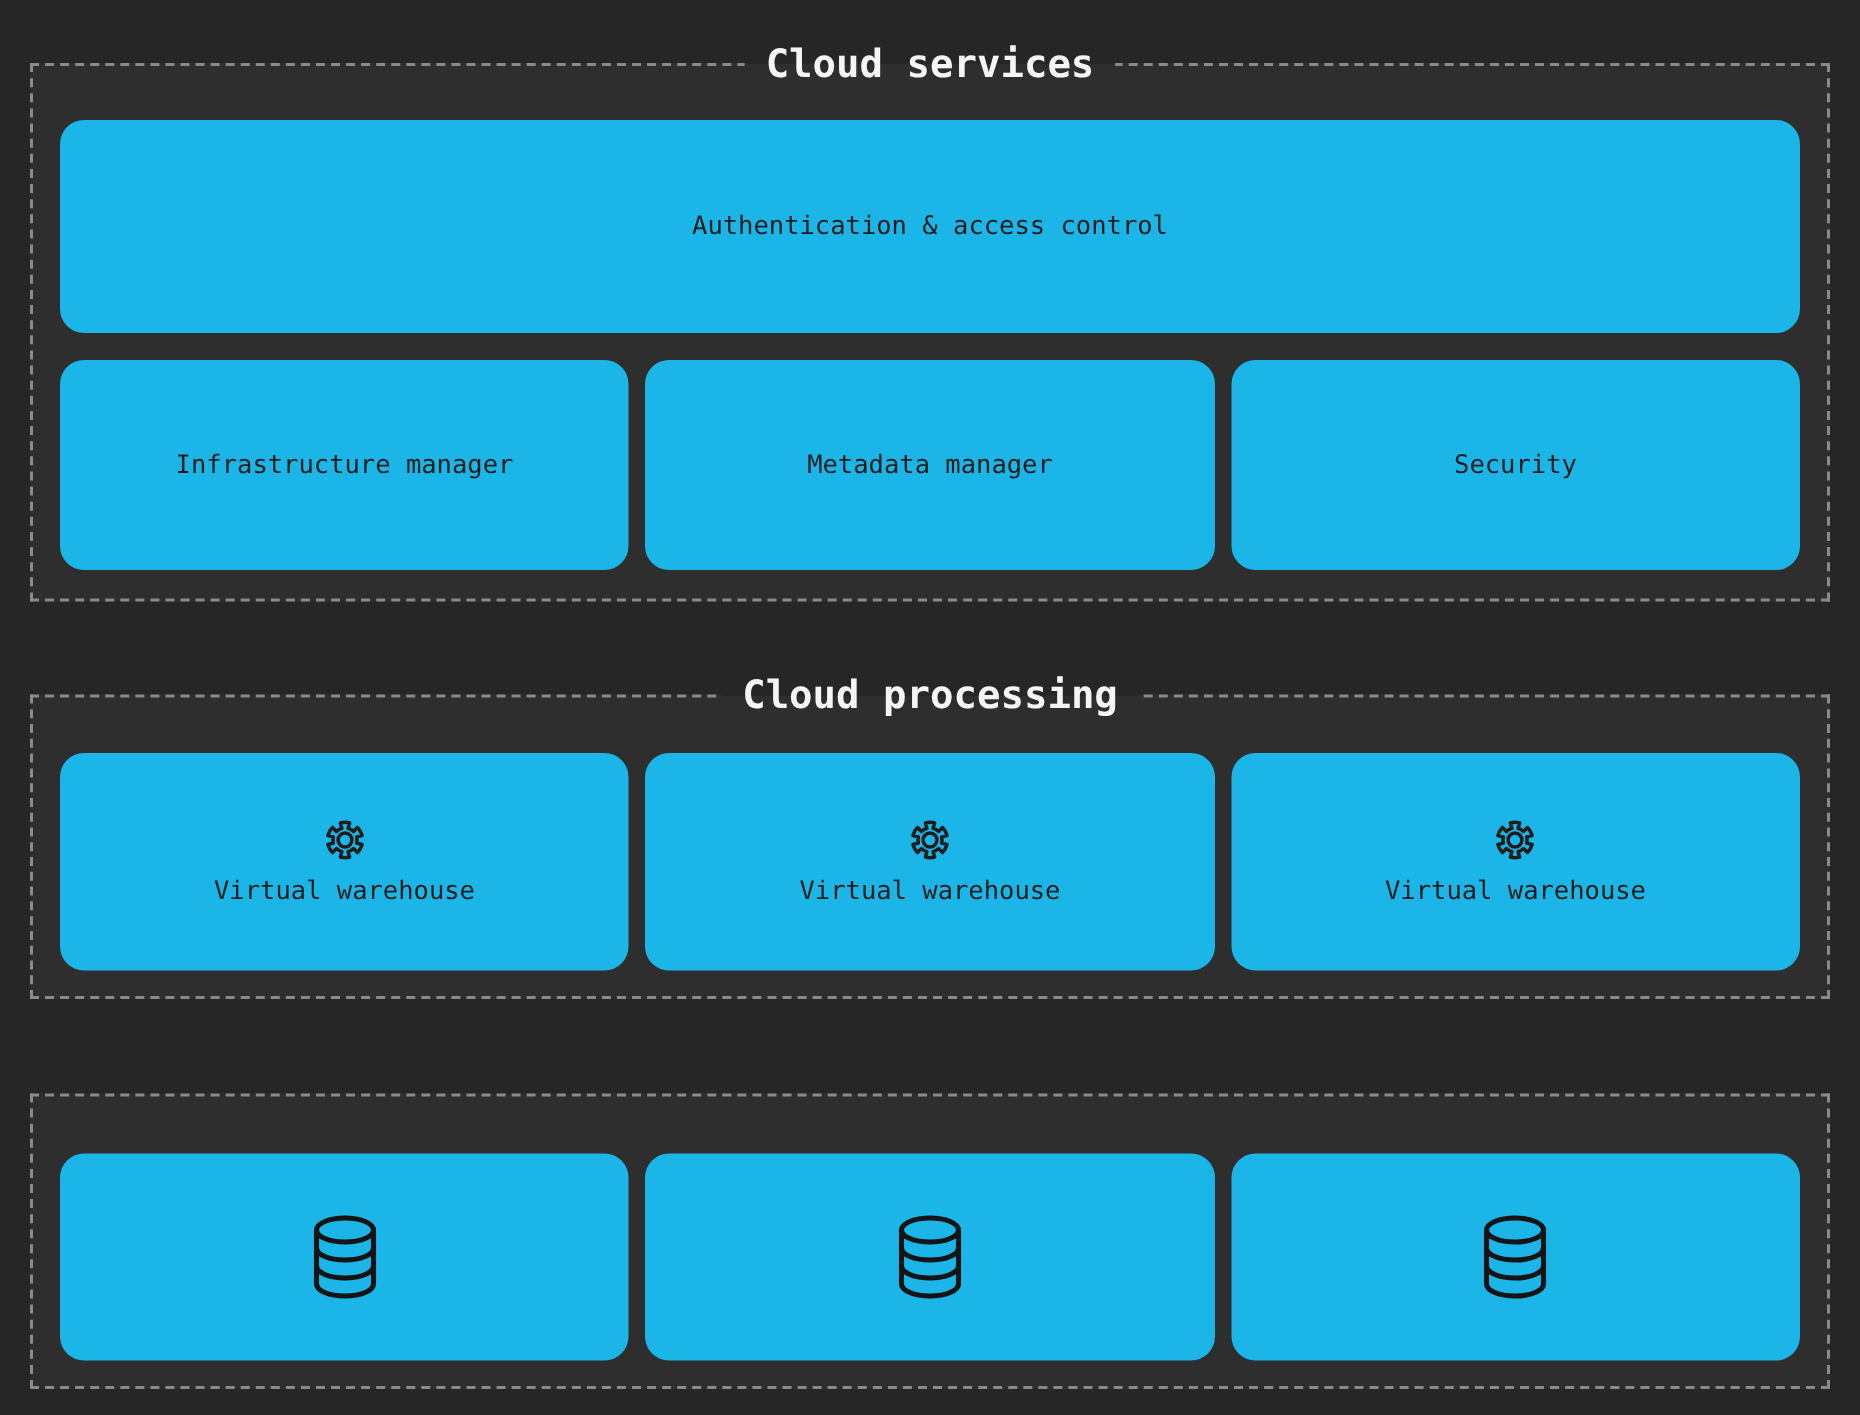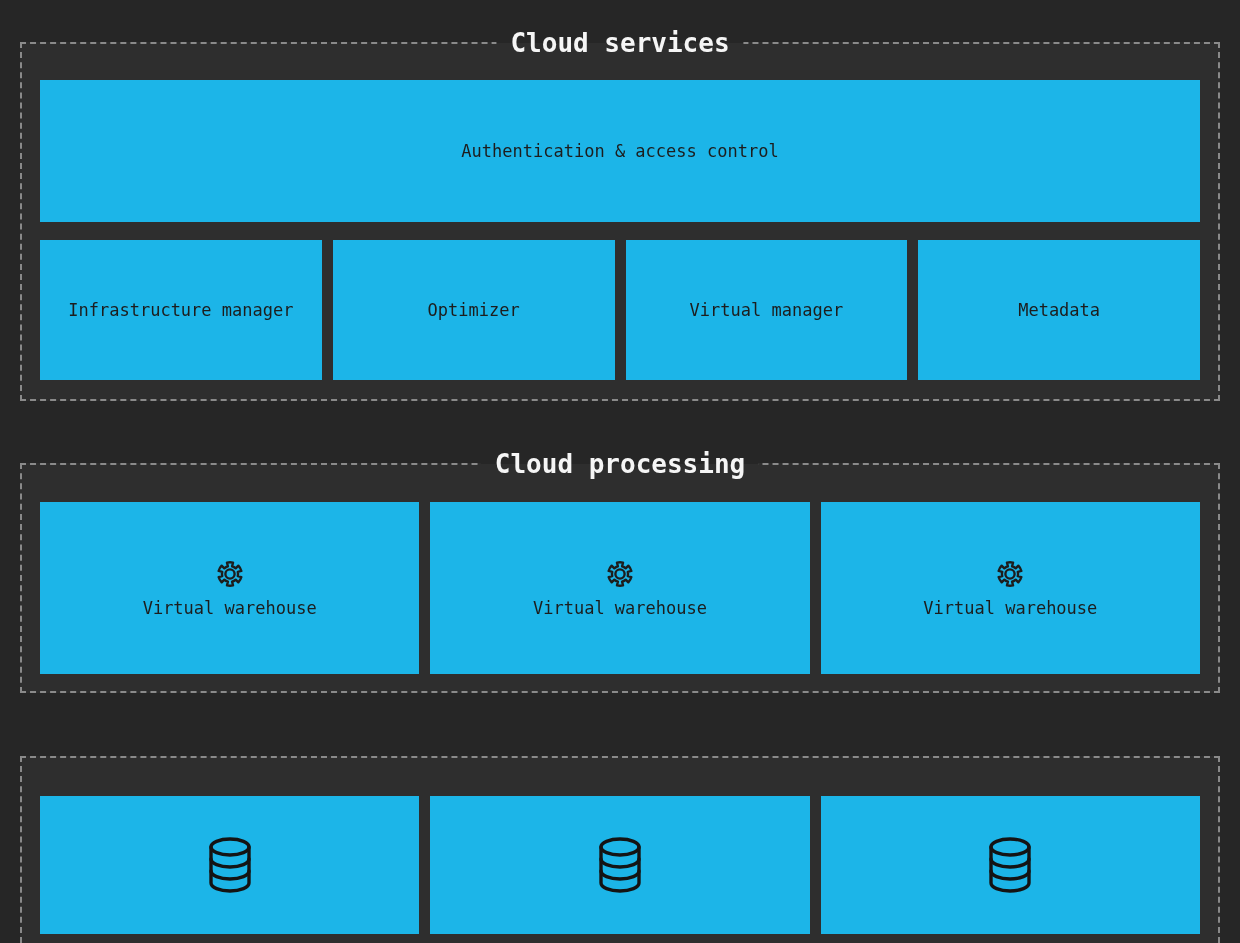--- a/index.html
+++ b/index.html
@@ -32,67 +32,64 @@
     white-space: nowrap;
     padding: 0 14px;
     background: linear-gradient(180deg, #262626 50%, #2e2e2e 50%);
   }
   .sec-cloud   { padding: 36px 18px 19px 18px; margin-bottom: 62px; }
   .sec-query   { padding: 37px 18px 17px 18px; margin-bottom: 63px; }
   .sec-storage { padding: 38px 18px 17px 18px; }
 
   .bluebox {
     background: #1cb5e8;
-    border-radius: 0;
+    border-radius: 16px;
     color: #1d1d1d;
     font-size: 17px;
     font-weight: 500;
     display: flex;
     align-items: center;
     justify-content: center;
     text-align: center;
   }
   .banner {
     height: 142px;
     margin-bottom: 18px;
   }
   .row {
     display: flex;
     gap: 11px;
   }
   .row .bluebox { flex: 1; }
   .sec-cloud   .row .bluebox { height: 140px; }
-  .sec-query   .row .bluebox { height: 172px; flex-direction: column; gap: 9px; }
+  .sec-query   .row .bluebox { height: 145px; flex-direction: column; gap: 9px; }
   .sec-storage .row .bluebox { height: 138px; }
 
   .icon svg { display: block; }
   .icon { line-height: 0; }
 </style>
 </head>
 <body>
 
 <div class="canvas">
 
   <div class="section sec-cloud">
     <div class="section-title">Cloud services</div>
     <div class="bluebox banner">
       <span>Authentication &amp; access control</span>
     </div>
     <div class="row">
       <div class="bluebox">
         <span>Infrastructure manager</span>
       </div>
       <div class="bluebox">
-        <span>Optimizer</span>
+        <span>Metadata manager</span>
       </div>
       <div class="bluebox">
-        <span>Virtual manager</span>
-      </div>
-      <div class="bluebox">
-        <span>Metadata</span>
+        <span>Security</span>
       </div>
     </div>
   </div>
 
   <div class="section sec-query">
     <div class="section-title">Cloud processing</div>
     <div class="row">
 
       <div class="bluebox">
         <span class="icon">

